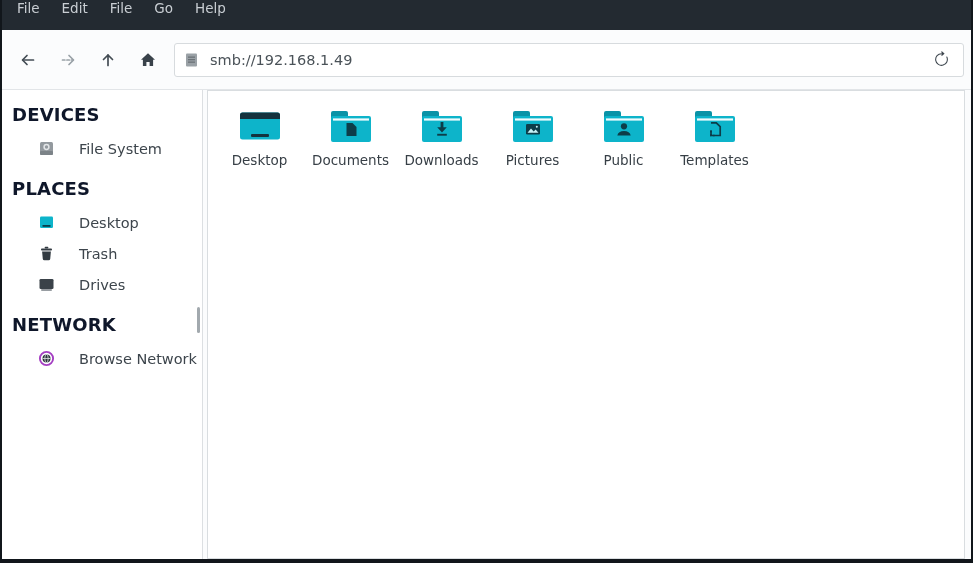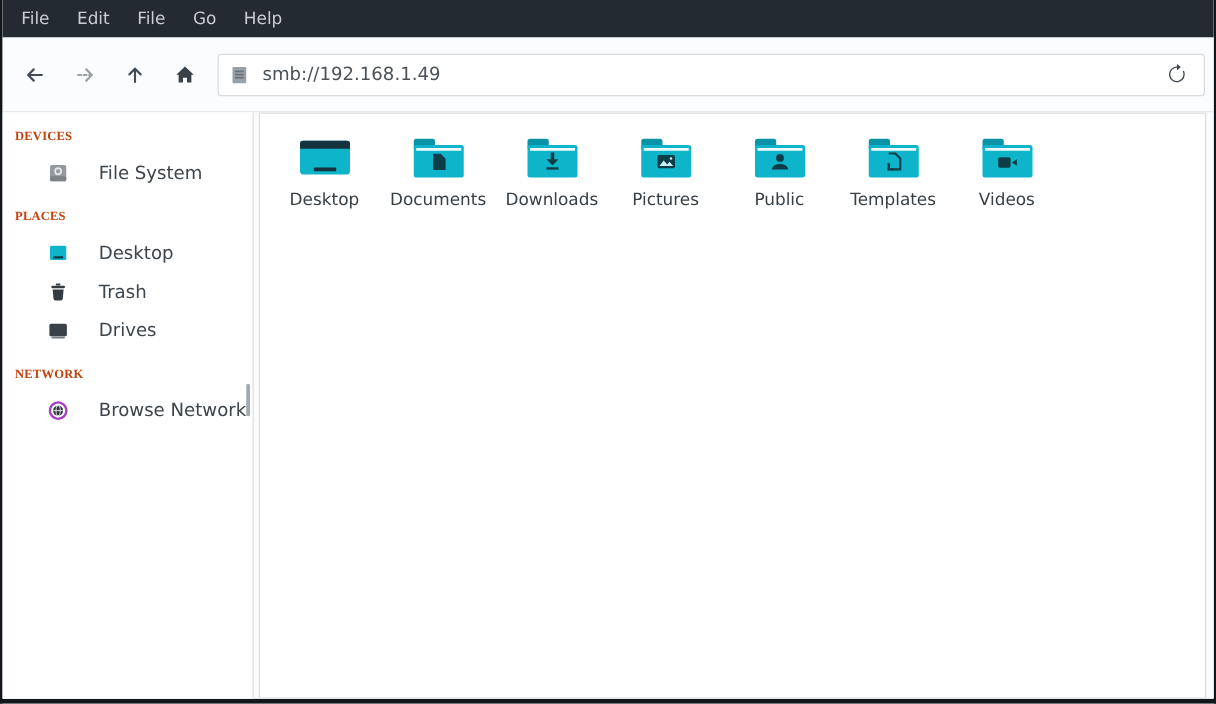--- a/index.html
+++ b/index.html
@@ -11,31 +11,31 @@
   }
   
   .titlebar { height:26px; background:#1c2126; position:relative; flex:none; display:flex; align-items:center; justify-content:center; }
   .title { color:#e4e8ea; font-size:13px; font-weight:bold; }
   .win-controls { position:absolute; right:10px; top:0; height:100%; display:flex; align-items:center; gap:10px; }
   .wbtn { width:18px; height:18px; display:flex; align-items:center; justify-content:center; color:#c9cfd4; cursor:default; }
   .glyph-min { width:10px; height:2px; background:#c9cfd4; margin-top:7px; }
   .glyph-max { width:9px; height:9px; border:2px solid #c9cfd4; }
   .glyph-close { font-size:13px; line-height:1; color:#d3d8dc; }
   
-  .menubar { height:30px; background:#232a31; display:flex; align-items:center; padding-left:4px; flex:none; }
+  .menubar { height:30px; background:#232a31; display:flex; align-items:flex-start; padding-left:4px; flex:none; }
   .menu-item { color:#c9ced3; font-size:13.5px; padding:0 11px; display:flex; align-items:center; }
   
   .toolbar { height:60px; background:#fbfcfd; border-bottom:1px solid #e2e5e8; display:flex; align-items:center; padding:0 7px 0 6px; flex:none; }
   .navbtn { width:40px; height:36px; display:flex; align-items:center; justify-content:center; background:transparent; border:none; }
   .addressbar { flex:1; height:34px; margin-left:6px; background:#fff; border:1px solid #d7dbde; border-radius:3px; display:flex; align-items:center; padding:0 10px; }
   .address-text { font-size:14.5px; color:#4a5258; margin-left:12px; flex:1; white-space:nowrap; }
   
   .content { flex:1; display:flex; min-height:0; background:#fbfcfd; }
   .sidebar { width:201px; flex:none; background:#ffffff; border-right:1px solid #dcdfe2; position:relative; overflow:hidden; }
-  .side-header { padding:14px 10px 8px 10px; font-size:10px; font-weight:bold; color:#c2410c; letter-spacing:.2px;font-family:Liberation Serif, serif; }
+  .side-header { padding:14px 10px 8px 10px; font-size:18px; font-weight:bold; color:#0f172a; letter-spacing:.2px; }
   .side-item { height:31px; display:flex; align-items:center; padding-left:36px; gap:24px; font-size:14.5px; color:#3d454c; }
   .side-item .sicon { width:17px; height:17px; flex:none; display:flex; align-items:center; justify-content:center; }
   .side-item.selected { background:#0fb0c7; color:#ffffff; }
   .side-scrollthumb { position:absolute; right:2px; top:217px; width:3px; height:26px; background:#a2a9ae; border-radius:2px; }
   
   .rightcol { flex:1; display:flex; flex-direction:column; min-width:0; }
   .view { flex:1; border:1px solid #d9dde0; margin:0 6px 0 4px; background:#fff; overflow:hidden; }
   .icon-grid { display:flex; padding:16px 0 0 6px; }
   .file-item { width:91px; display:flex; flex-direction:column; align-items:center; }
   .file-icon { width:48px; height:40px; }
@@ -227,30 +227,18 @@
             <svg class="file-icon" viewBox="0 0 48 40">
               <rect x="4" y="4" width="17" height="9" rx="2" fill="#0a93a7"></rect>
               <rect x="4" y="9" width="40" height="26" rx="2" fill="#0db4ca"></rect>
               <rect x="6" y="11.4" width="36" height="2.2" fill="#effcfd"></rect>
               <path fill="none" stroke="#0d3d49" stroke-width="1.7" d="M20 15.8h5.3l3.9 3.9v8.8h-9.2v-5"></path>
               <path fill="none" stroke="#0d3d49" stroke-width="1.7" stroke-dasharray="1.8 1.6" d="M20 23.5v5h4"></path>
             </svg>
             <div class="file-label">Templates</div>
           </div>
 
-          <div class="file-item">
-            <svg class="file-icon" viewBox="0 0 48 40">
-              <rect x="4" y="4" width="17" height="9" rx="2" fill="#0a93a7"></rect>
-              <rect x="4" y="9" width="40" height="26" rx="2" fill="#0db4ca"></rect>
-              <rect x="6" y="11.4" width="36" height="2.2" fill="#effcfd"></rect>
-              <g fill="#0d3d49">
-                <rect x="16.5" y="18.7" width="10" height="8.4" rx="1.5"></rect>
-                <polygon points="27.5,22.9 31.5,20.3 31.5,25.5"></polygon>
-              </g>
-            </svg>
-            <div class="file-label">Videos</div>
-          </div>
 
         </div>
       </div>
     </div>
   </div>
 </div>
 
 </body></html>

